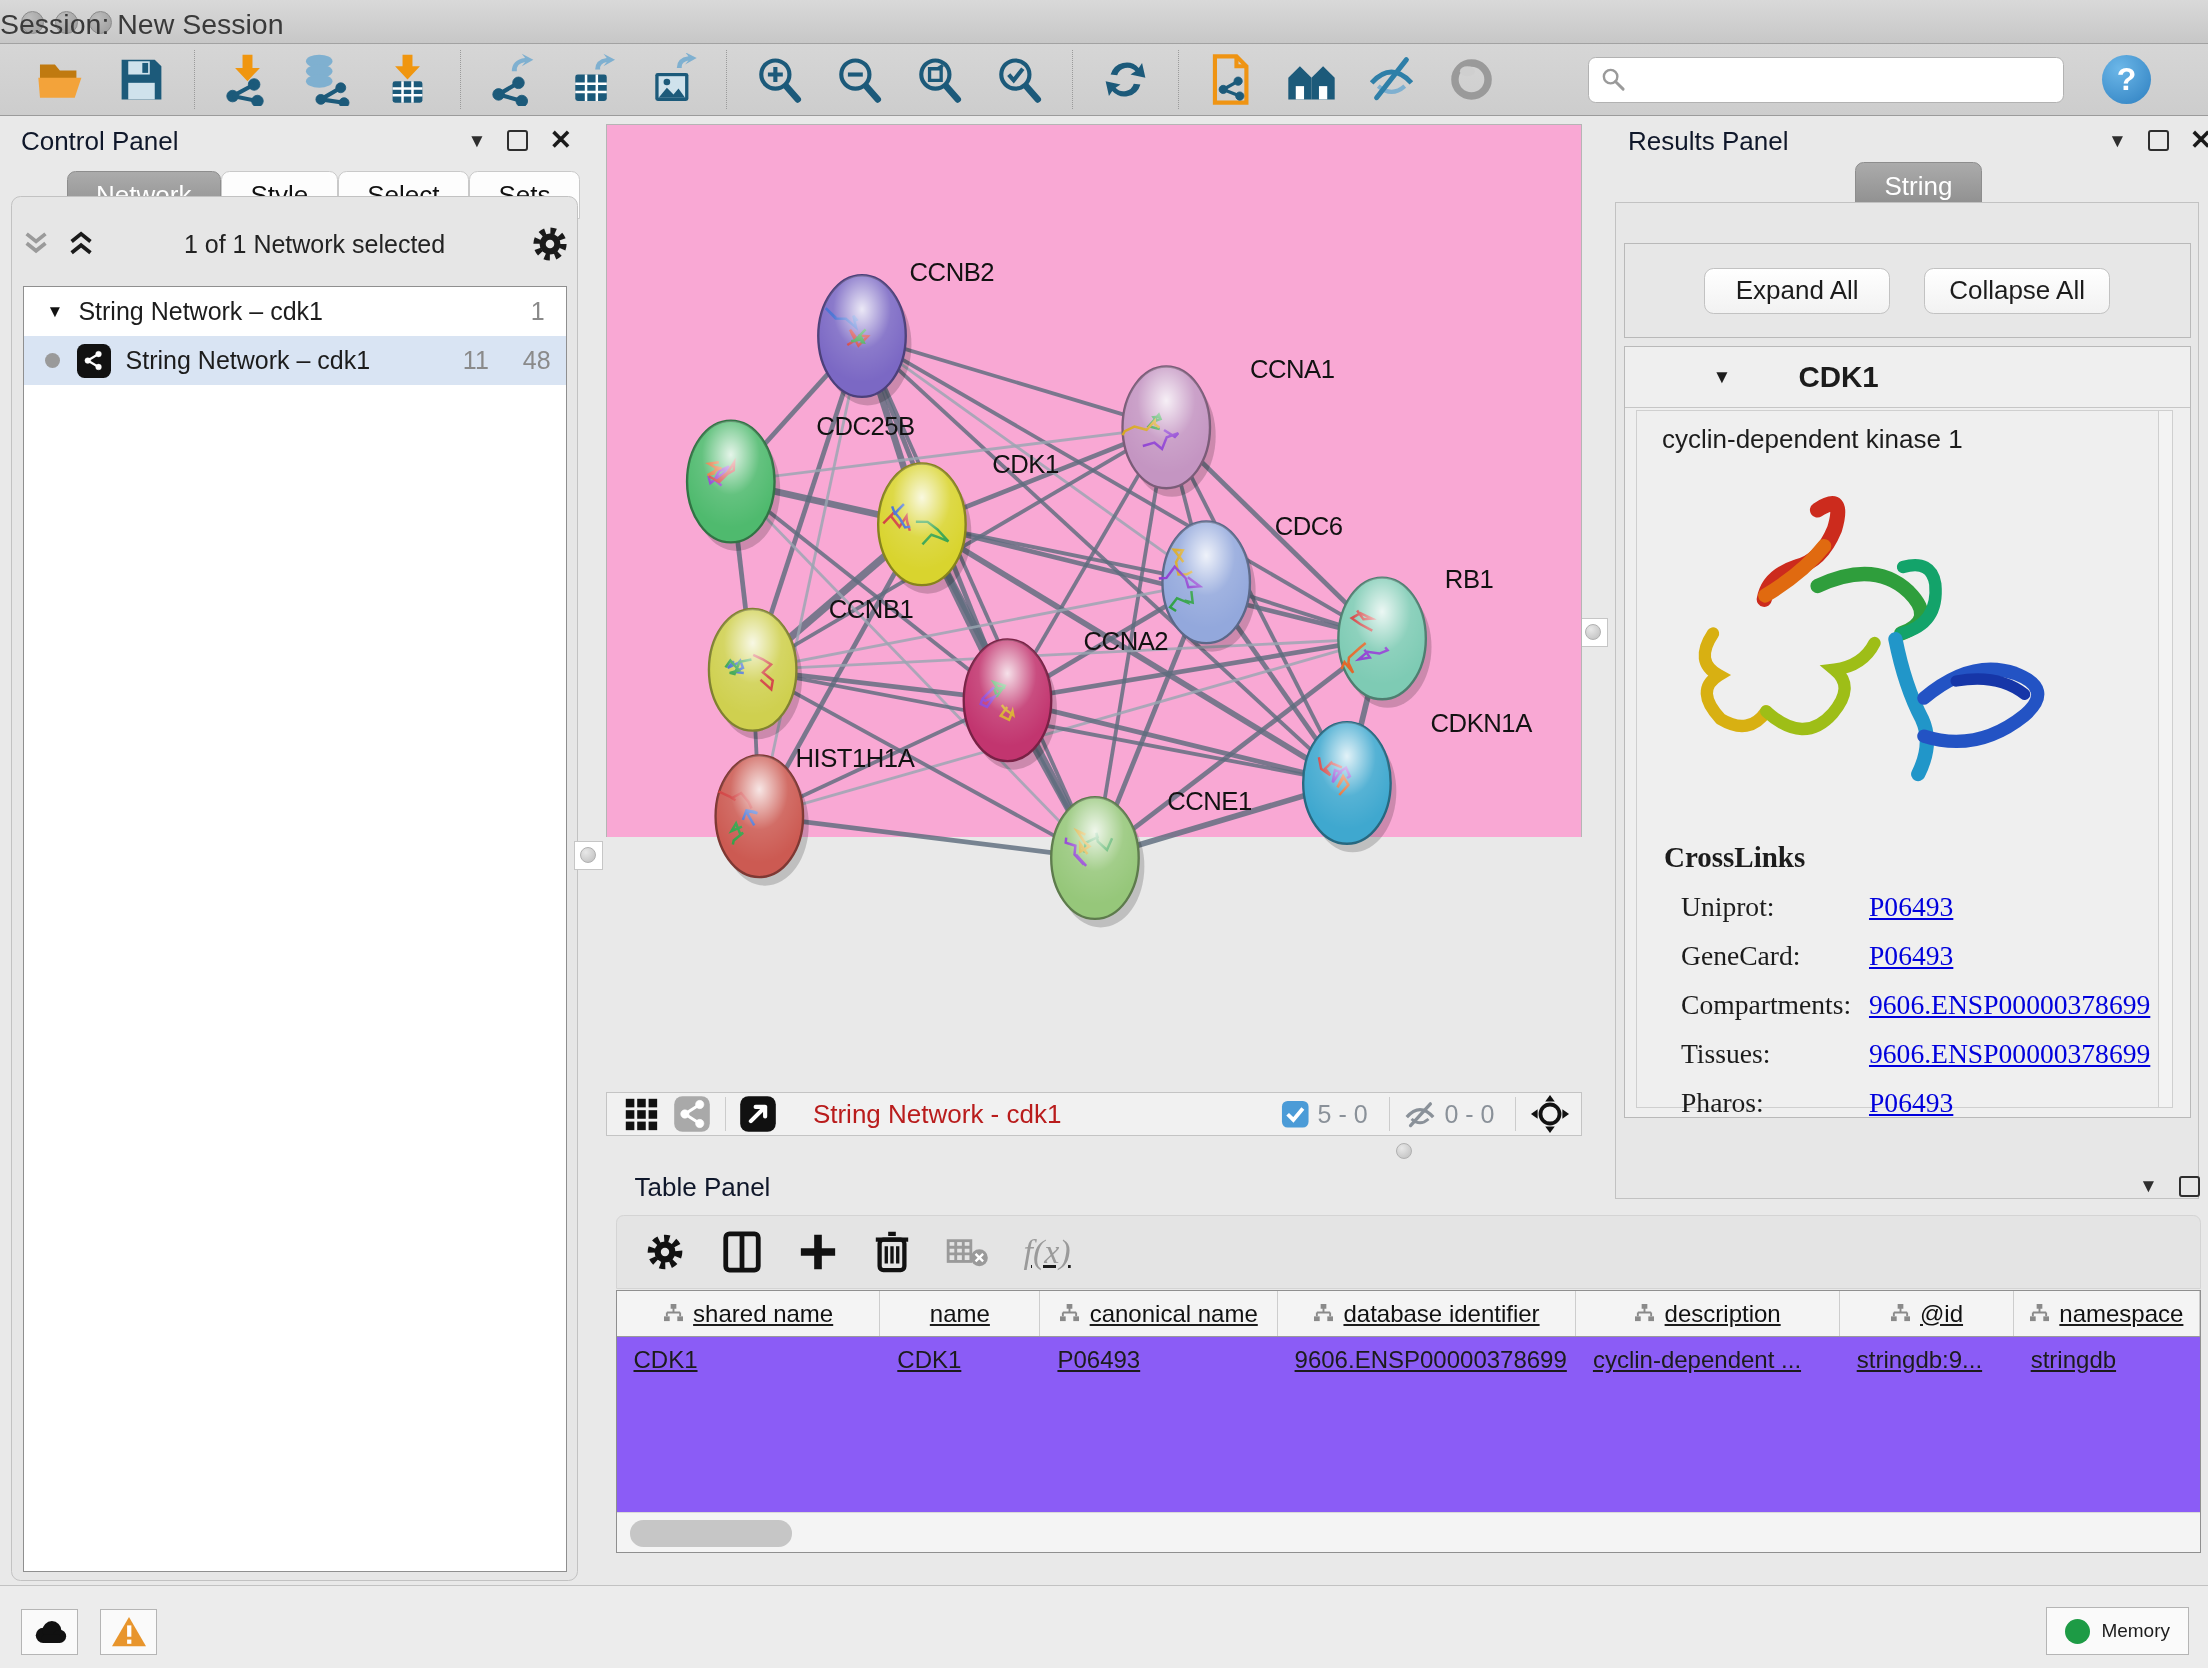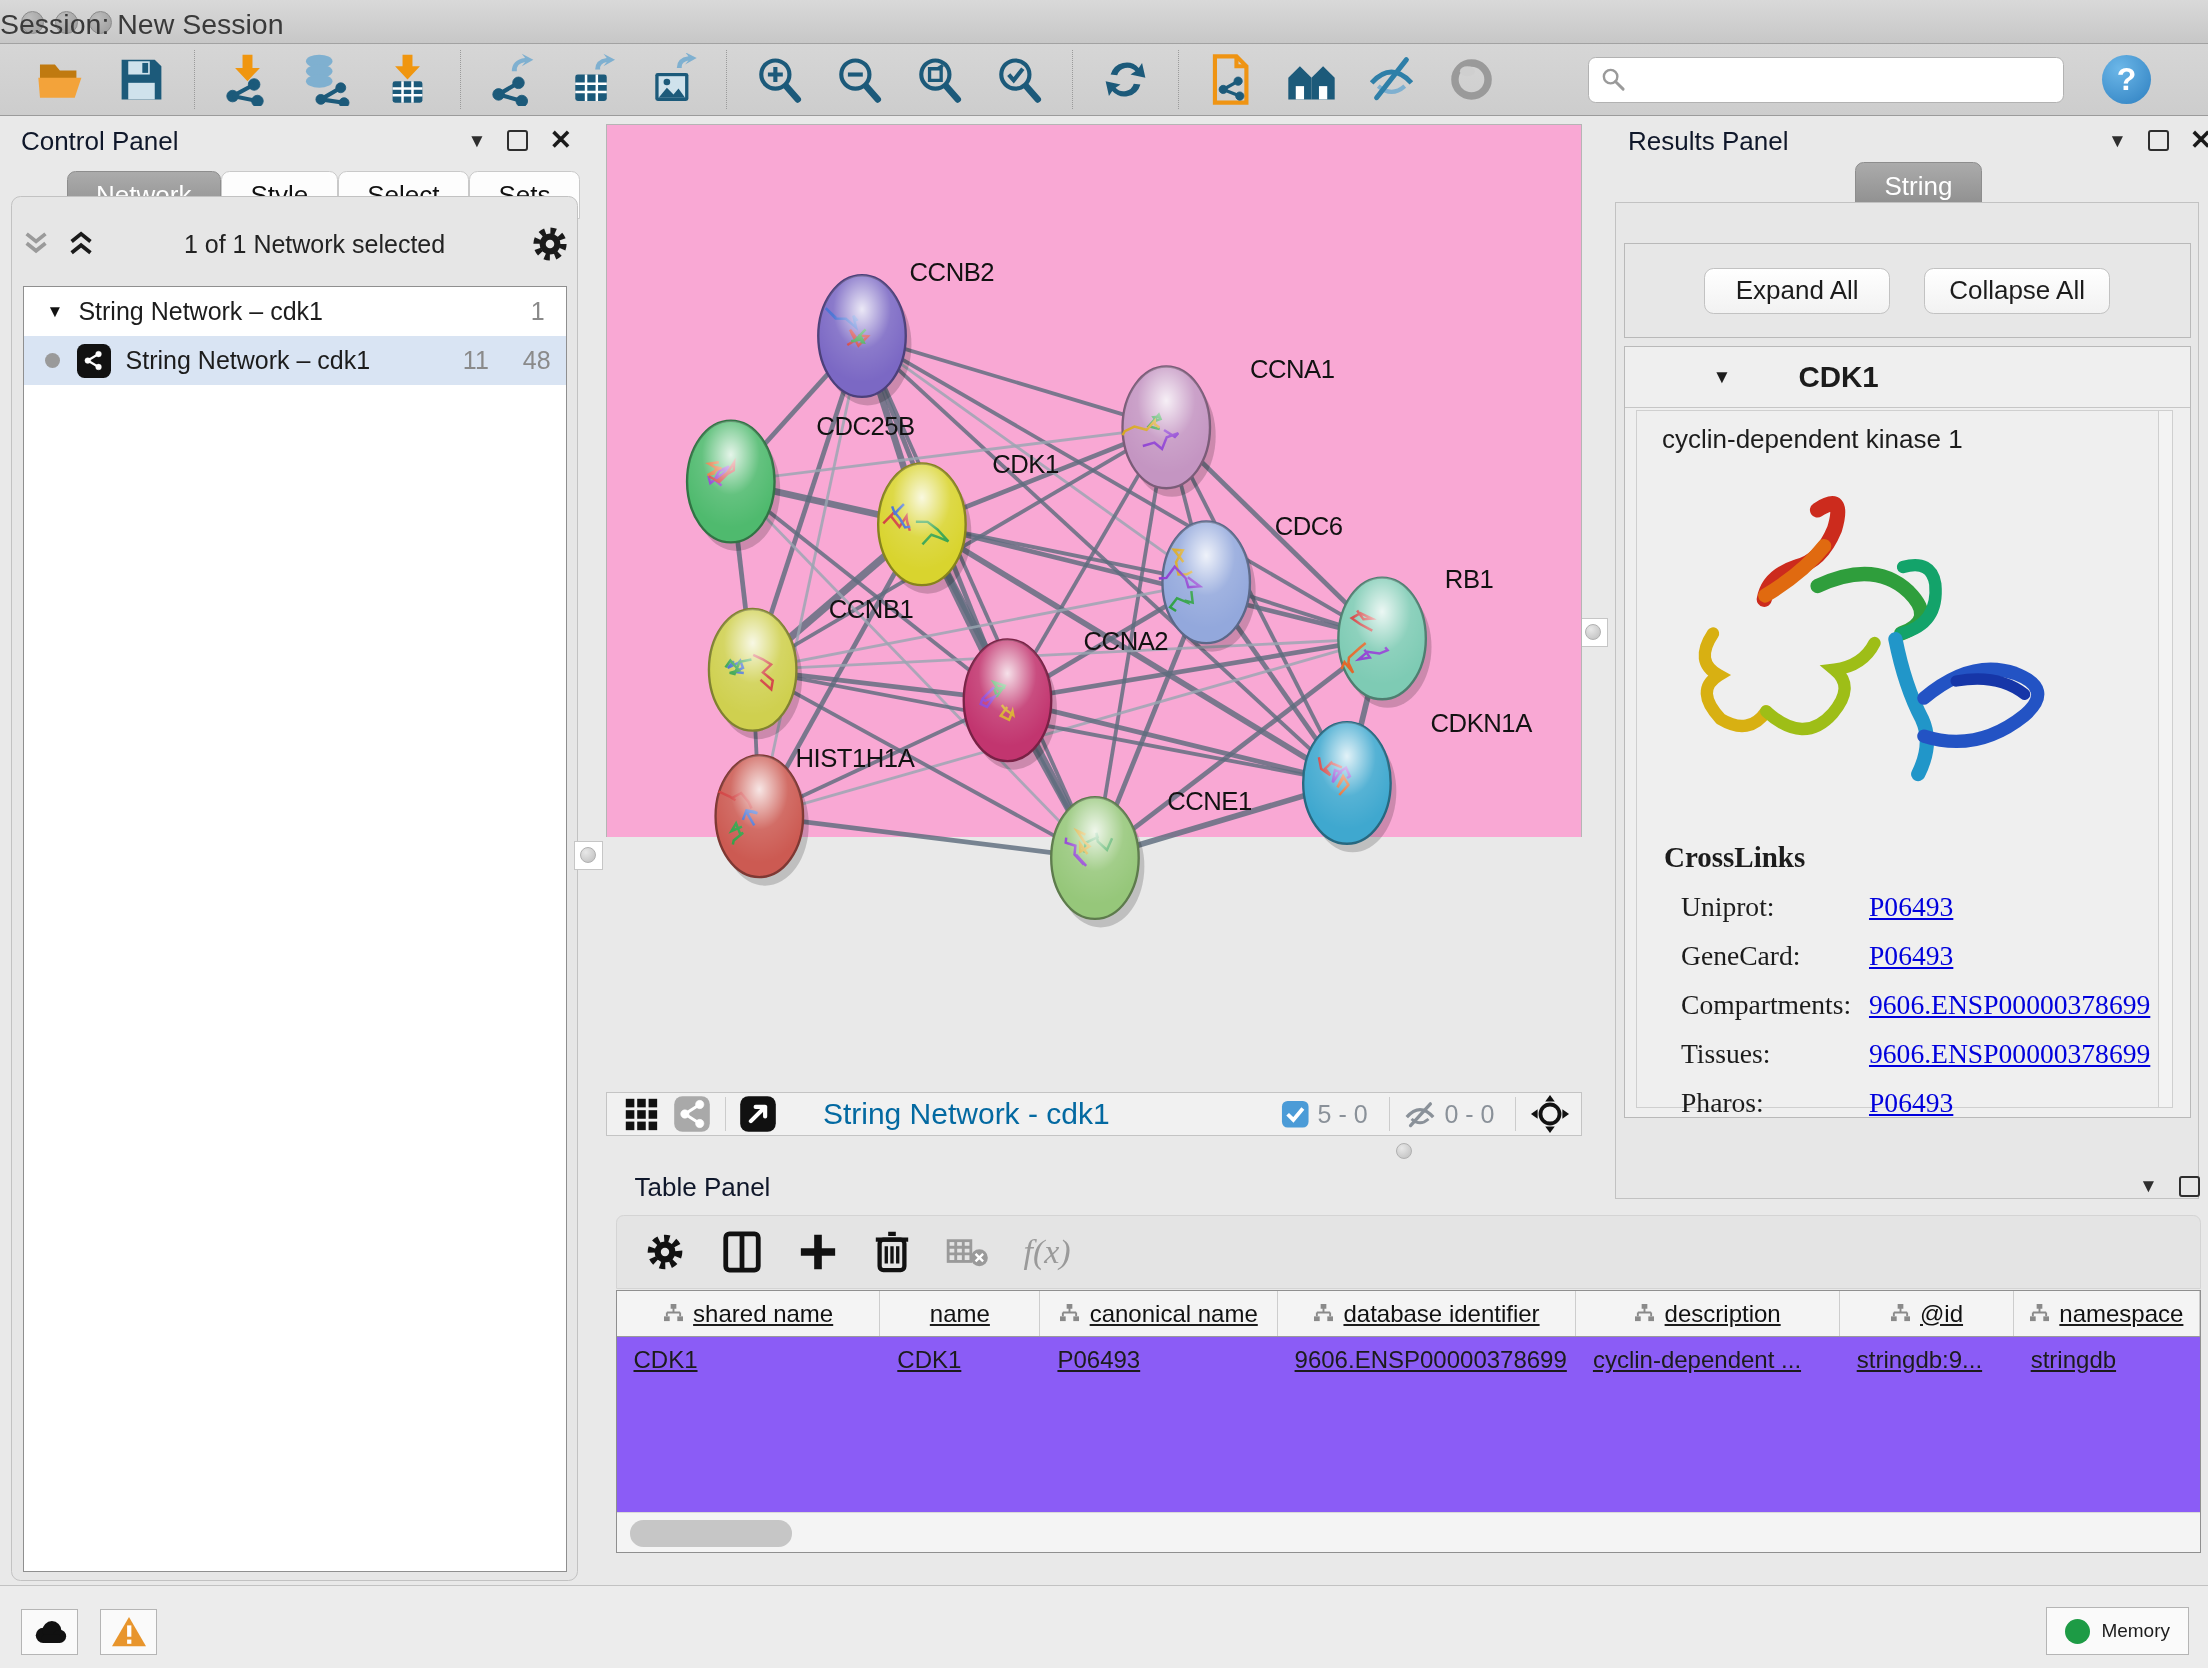--- a/index.html
+++ b/index.html
@@ -62,21 +62,21 @@
   .grip-box { position:absolute; width:28.5px; height:28.5px; background:#fff; border:1px solid #c6c6c6;
     display:flex; align-items:center; justify-content:center; }
   .grip-dot { width:16px; height:16px; border-radius:50%; background:radial-gradient(circle at 35% 30%, #e8e8e8, #bdbdbd); border:1px solid #b0b0b0; }
 
   
   #network-canvas { position:absolute; left:606px; top:124px; width:976px; height:713px;
     background:#f9a8d4; border:1px solid #b5b5b5; border-bottom:none; }
   #view-toolbar { position:absolute; left:606px; top:1092px; width:976px; height:44px;
     background:#f1f1f1; border:1px solid #c4c4c4; display:flex; align-items:center; }
   .vt-div { width:0; height:34px; border-left:1px solid #cccccc; margin:0 13.3px; }
-  #vt-title { font-size:30px; color:#0369a1; margin-left:46px; flex:1; }
+  #vt-title { font-size:26px; color:#b91c1c; margin-left:36px; flex:1; }
   .vt-count { font-size:25px; color:#8a9199; margin:0 7.6px; }
   #splitter-dot { position:absolute; left:1396px; top:1143px; }
 
   
   #results-panel { position:absolute; left:1594px; top:122px; width:614px; height:1042px; }
   #rp-title { position:absolute; left:34px; top:3.8px; }
   #rp-hdr-icons { left:514px; top:7.6px; }
   #rp-tab { position:absolute; left:261px; top:40px; }
   #rp-box { position:absolute; left:21px; top:80px; width:584px; height:997px;
     background:#e7e7e7; border:1px solid #c2c2c2; }
@@ -96,21 +96,21 @@
   #crosslinks h3 { font-size:29px; margin-bottom:17px; }
   .cl-row { display:flex; margin-bottom:17px; font-size:27.6px; }
   .cl-label { width:188px; margin-left:17px; }
   .cl-link { color:#0000dd; text-decoration:underline; }
 
   
   #table-panel { position:absolute; left:606px; top:1164px; width:1603px; height:417px; }
   #tp-title { position:absolute; left:28.5px; top:7.6px; }
   #tp-hdr-icons { left:1533px; top:11.4px; }
   #tp-toolbar { position:absolute; left:9.5px; top:51px; width:1585px; height:74px; background:#e4e4e4;
-    border:1px solid #d4d4d4; border-radius:7.6px 7.6px 0 0; display:flex; align-items:center; gap:34px; padding-left:27px; }
+    border:1px solid #d4d4d4; border-radius:7.6px 7.6px 0 0; display:flex; align-items:center; gap:34px; padding-left:27px;text-decoration:underline; }
   #tp-fx { font-family:"Liberation Serif", serif; font-style:italic; font-size:34px; color:#9a9a9a; }
   #tp-box { position:absolute; left:9.5px; top:126px; width:1585px; height:263px; background:#8b5cf6; border:1.9px solid #8f8f8f;text-decoration:underline; }
   #tp-headrow { display:flex; height:46px; background:#f4f4f4; border-bottom:1.9px solid #9a9a9a; }
   .tp-col { display:flex; align-items:center; justify-content:center; gap:9.5px; font-size:24px; color:#111;
     border-right:1px solid #cdcdcd; overflow:hidden; white-space:nowrap; }
   #tp-datarow { display:flex; height:46px; }
   .tp-cell { font-size:24px; padding-left:17px; display:flex; align-items:center; overflow:hidden; white-space:nowrap; }
   #tp-hscroll { position:absolute; left:0; bottom:0; width:100%; height:40px; background:#f4f4f4; border-top:1px solid #d9d9d9; }
   #tp-hthumb { position:absolute; left:13.3px; top:6.7px; width:162px; height:27px; background:#c6c6c6; border-radius:13.3px; }
   #tp-tabs { position:absolute; left:521px; top:392px; display:flex; }

